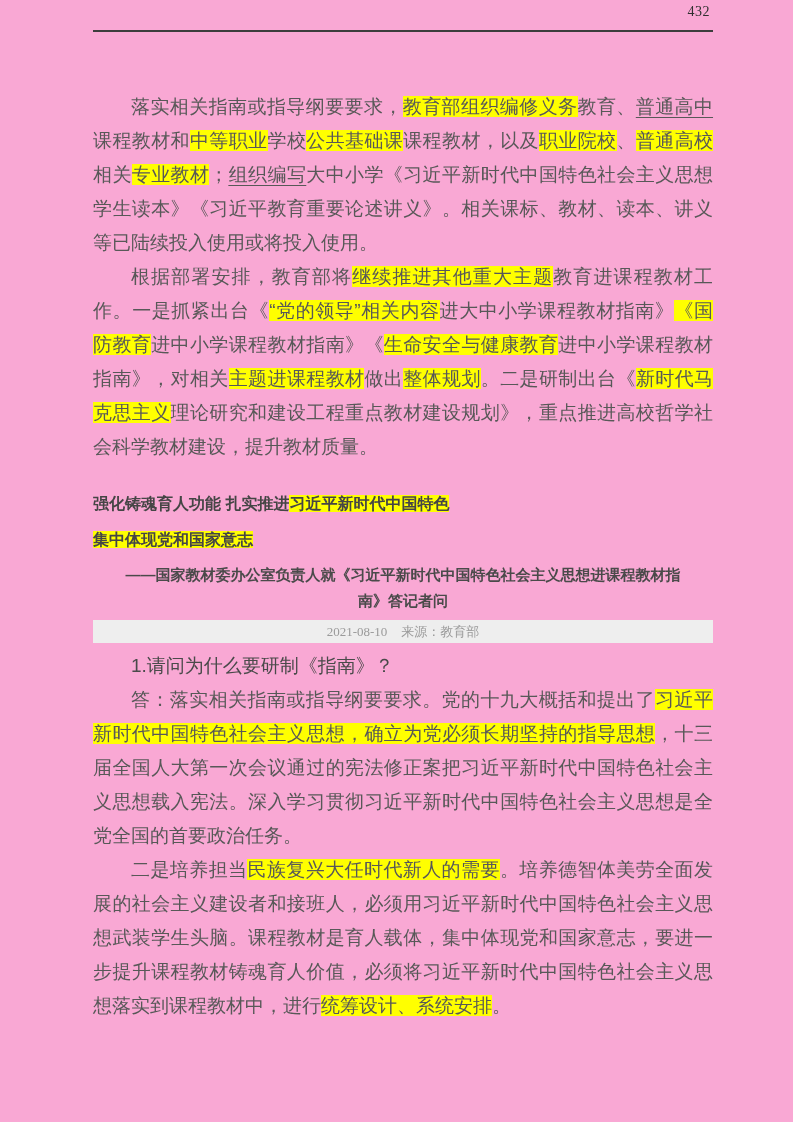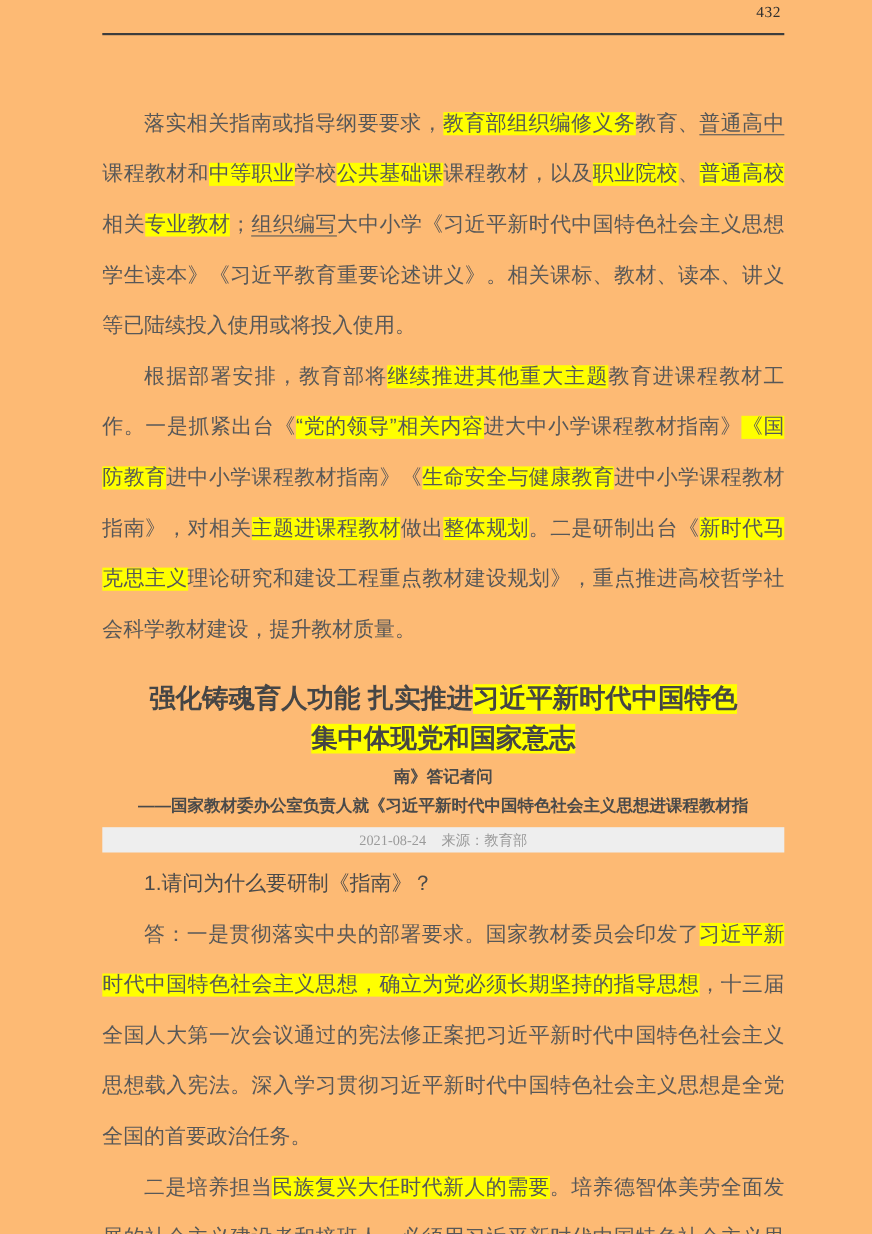--- a/index.html
+++ b/index.html
@@ -1,44 +1,44 @@
 <!DOCTYPE html>
 <html><head>
 <meta charset="utf-8">
 <style>
   html,body{margin:0;padding:0;background:#ffffff;}
   body{
     width:793px;height:1122px;overflow:hidden;position:relative;
     font-family:"Liberation Sans","DejaVu Sans",sans-serif;
     -webkit-font-smoothing:antialiased;
   }
-  .page{position:absolute;inset:0;background:#fdba74;}
+  .page{position:absolute;inset:0;background:#f9a8d4;}
   .pagenum{
     position:absolute;top:4px;right:83px;
     font-family:"Liberation Serif","DejaVu Serif",serif;
     font-size:14px;color:#2f2f2f;letter-spacing:0.5px;
   }
   .rule{
     position:absolute;top:30px;left:93px;width:620px;height:0;
     border-top:2px solid #3d3d3d;
   }
   .content{
     position:absolute;top:90px;left:93px;width:620px;
     color:#585858;
   }
   p.body{
-    margin:0;font-size:19px;line-height:46px;
+    margin:0;font-size:19px;line-height:34px;
     text-align:justify;text-indent:2em;color:#585858;
   }
   p.body.q{font-weight:normal;color:#4a4a4a;}
   .hl{background:#ffff00;}
   .u{text-decoration:underline;text-underline-offset:4px;text-decoration-thickness:1px;}
   .title{
-    margin:22px 0 4px 0;font-size:24px;font-weight:bold;color:#454545;
-    text-align:center;line-height:36px;
+    margin:22px 0 4px 0;font-size:16px;font-weight:bold;color:#454545;
+    line-height:36px;
   }
   .subtitle{
     margin:2px 0 6px 0;font-size:15px;font-weight:bold;color:#4a4a4a;
     text-align:center;line-height:26px;
   }
   .meta{
     margin:2px 0 6px 0;background:#eeeeee;color:#9a9a9a;
     font-family:"Liberation Serif","DejaVu Serif",serif;
     font-size:13px;text-align:center;padding:3px 0;line-height:17px;
   }
@@ -51,21 +51,21 @@
   <div class="pagenum">432</div>
   <div class="rule"></div>
   <div class="content" id="doc-content">
       <p class="body"><span>落实相关指南或指导纲要要求，</span><span class="hl">教育部组织编修义务</span><span>教育、</span><span class="u">普通高中</span><span>课程教材和</span><span class="hl">中等职业</span><span>学校</span><span class="hl">公共基础课</span><span>课程教材，以及</span><span class="hl">职业院校</span><span>、</span><span class="hl">普通高校</span><span>相关</span><span class="hl">专业教材</span><span>；</span><span class="u">组织编写</span><span>大中小学《习近平新时代中国特色社会主义思想学生读本》《习近平教育重要论述讲义》。相关课标、教材、读本、讲义等已陆续投入使用或将投入使用。</span></p>
       <p class="body"><span>根据部署安排，教育部将</span><span class="hl">继续推进其他重大主题</span><span>教育进课程教材工作。一是抓紧出台《</span><span class="hl">“党的领导”相关内容</span><span>进大中小学课程教材指南》</span><span class="hl">《国防教育</span><span>进中小学课程教材指南》《</span><span class="hl">生命安全与健康教育</span><span>进中小学课程教材指南》，对相关</span><span class="hl">主题进课程教材</span><span>做出</span><span class="hl">整体规划</span><span>。二是研制出台《</span><span class="hl">新时代马克思主义</span><span>理论研究和建设工程重点教材建设规划》，重点推进高校哲学社会科学教材建设，提升教材质量。</span></p>
       <div class="title">
         <div><span>强化铸魂育人功能 扎实推进</span><span class="hl">习近平新时代中国特色</span></div>
         <div><span class="hl">集中体现党和国家意志</span></div>
       </div>
       <div class="subtitle">
+        <div><span>——国家教材委办公室负责人就《习近平新时代中国特色社会主义思想进课程教材指</span></div>
         <div><span>南》答记者问</span></div>
-        <div><span>——国家教材委办公室负责人就《习近平新时代中国特色社会主义思想进课程教材指</span></div>
       </div>
-      <div class="meta"><span>2021-08-24</span><span class="src">来源：教育部</span></div>
+      <div class="meta"><span>2021-08-10</span><span class="src">来源：教育部</span></div>
       <p class="body q"><span>1.请问为什么要研制《指南》？</span></p>
-      <p class="body"><span>答：一是贯彻落实中央的部署要求。国家教材委员会印发了</span><span class="hl">习近平新时代中国特色社会主义思想，确立为党必须长期坚持的指导思想</span><span>，十三届全国人大第一次会议通过的宪法修正案把习近平新时代中国特色社会主义思想载入宪法。深入学习贯彻习近平新时代中国特色社会主义思想是全党全国的首要政治任务。</span></p>
+      <p class="body"><span>答：落实相关指南或指导纲要要求。党的十九大概括和提出了</span><span class="hl">习近平新时代中国特色社会主义思想，确立为党必须长期坚持的指导思想</span><span>，十三届全国人大第一次会议通过的宪法修正案把习近平新时代中国特色社会主义思想载入宪法。深入学习贯彻习近平新时代中国特色社会主义思想是全党全国的首要政治任务。</span></p>
       <p class="body"><span>二是培养担当</span><span class="hl">民族复兴大任时代新人的需要</span><span>。培养德智体美劳全面发展的社会主义建设者和接班人，必须用习近平新时代中国特色社会主义思想武装学生头脑。课程教材是育人载体，集中体现党和国家意志，要进一步提升课程教材铸魂育人价值，必须将习近平新时代中国特色社会主义思想落实到课程教材中，进行</span><span class="hl">统筹设计、系统安排</span><span>。</span></p>
     </div>
 </div>
 
 </body></html>

